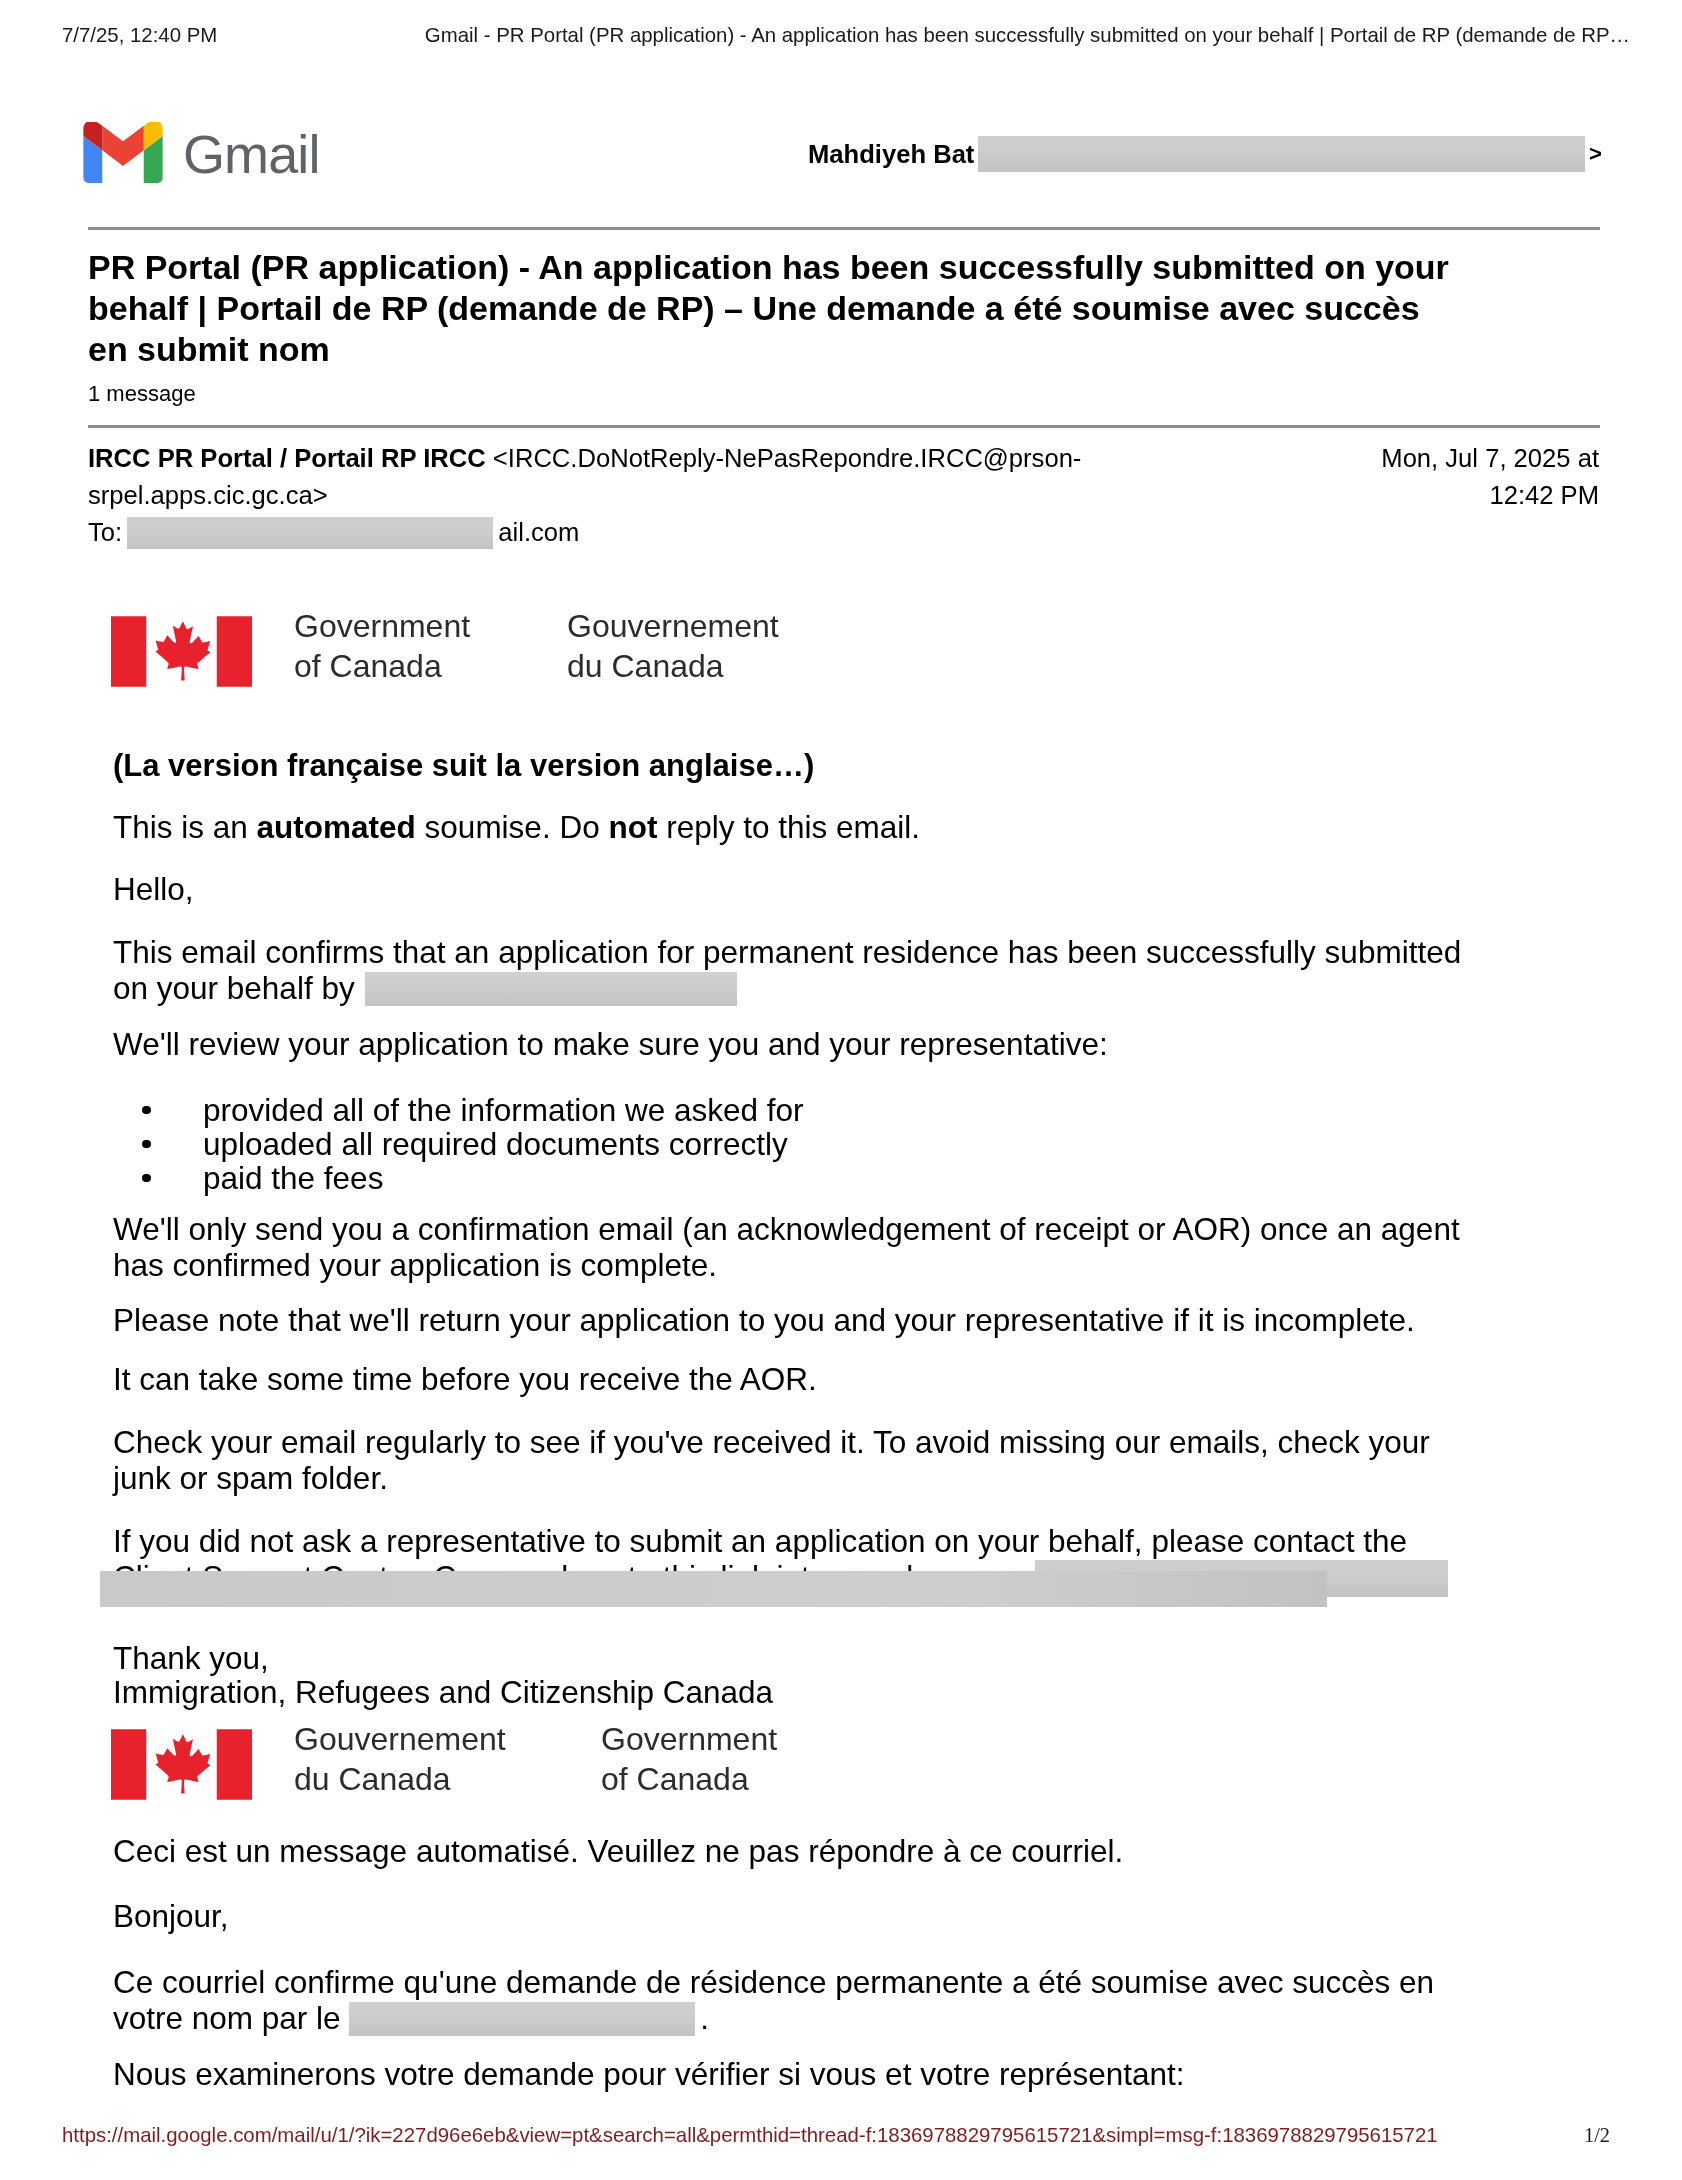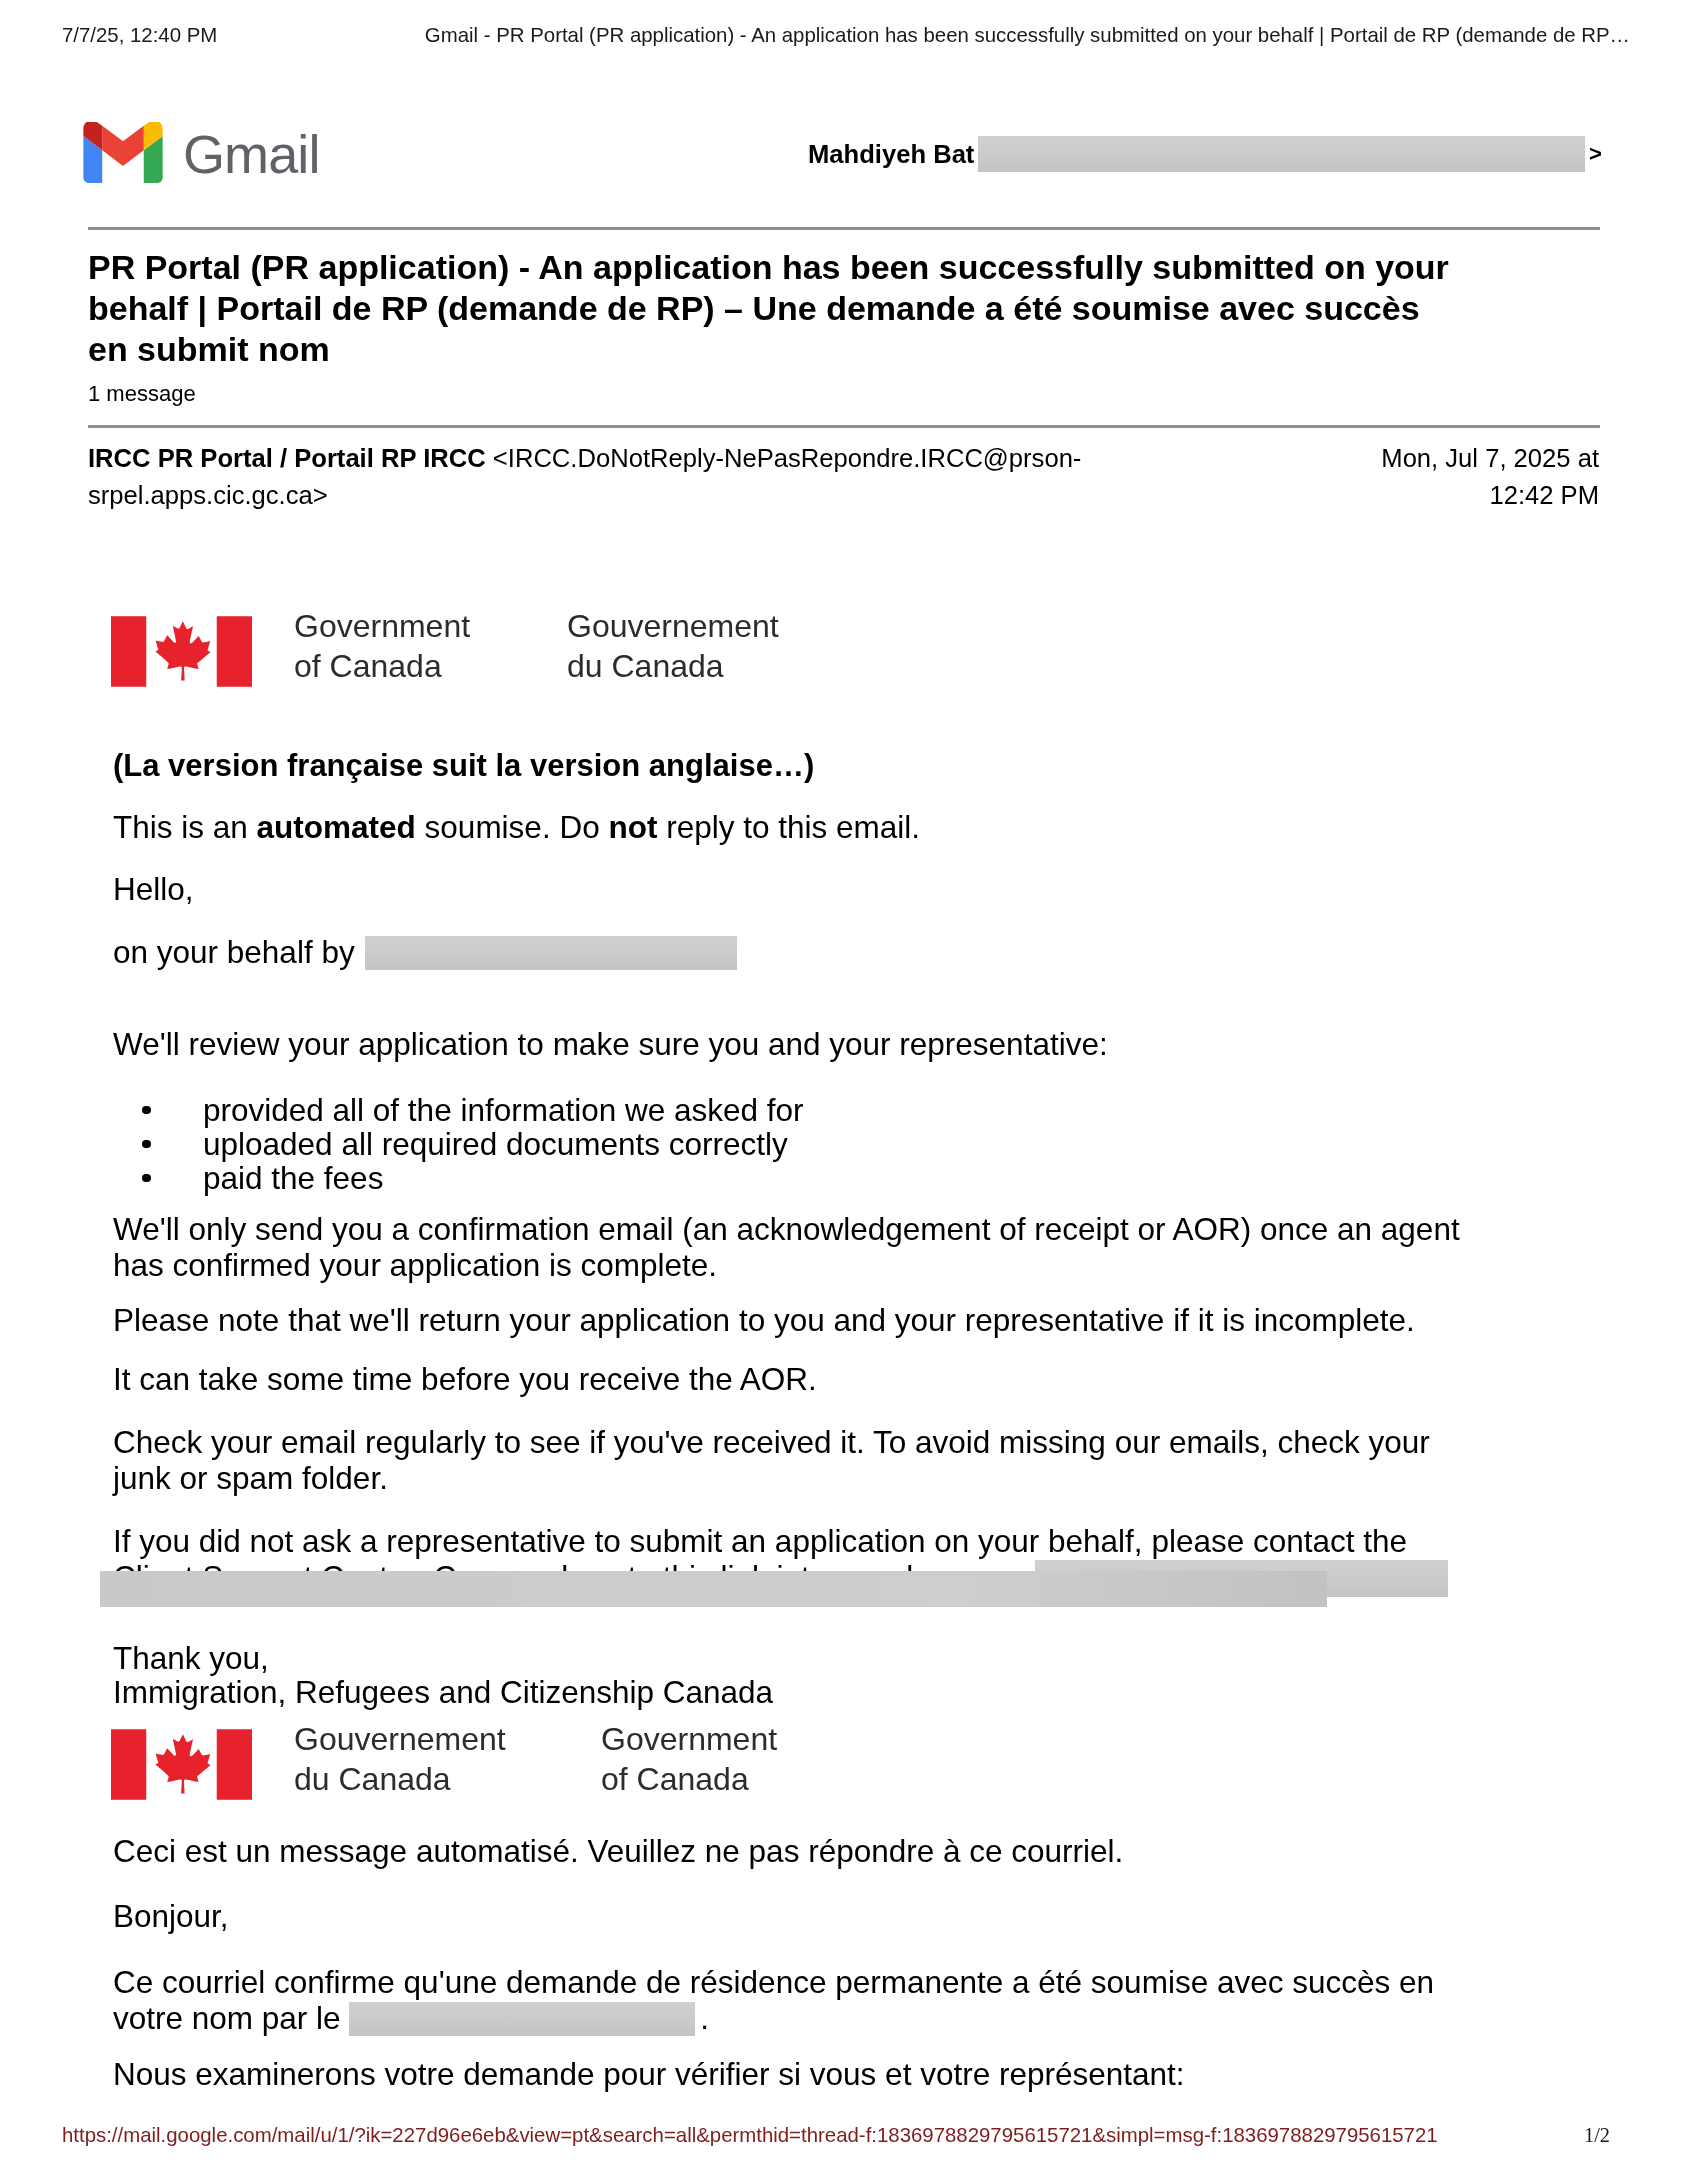--- a/index.html
+++ b/index.html
@@ -105,20 +105,25 @@
   <div class="abs msg-count">1 message</div>
 
   <div class="abs rule" style="top:425px;"></div>
 
   <div class="abs sender-left">
     <div class="nowrap">
       <span class="bold">IRCC PR Portal / Portail RP IRCC</span>
       <span>&lt;IRCC.DoNotReply-NePasRepondre.IRCC@prson-</span>
     </div>
     <div class="nowrap">srpel.apps.cic.gc.ca&gt;</div>
+    <div class="to-row">
+      <span>To:</span>
+      <span class="redact redact-to"></span>
+      <span>ail.com</span>
+    </div>
   </div>
   <div class="abs sender-date">
     <div>Mon, Jul 7, 2025 at</div>
     <div>12:42 PM</div>
   </div>
 
   <div class="abs wordmark" style="top:606px;">
     <span class="wm-flag">
       <svg width="141" height="71" viewBox="0 0 1000 500">
         <rect width="250" height="500" style="fill:var(--flag-red,#e8222d)"></rect>
@@ -140,20 +145,21 @@
 
   <div class="abs para note" style="top:748px;">(La version française suit la version anglaise…)</div>
 
   <div class="abs para" style="top:809px;">
     <span>This is an </span><span class="bold">automated</span><span> soumise. Do </span><span class="bold">not</span><span> reply to this email.</span>
   </div>
 
   <div class="abs para" style="top:871px;">Hello,</div>
 
   <div class="abs para" style="top:934px;">
+    <div>This email confirms that an application for permanent residence has been successfully submitted</div>
     <div>
       <span>on your behalf by</span><span class="redact redact-rep"></span>
     </div>
   </div>
 
   <div class="abs para" style="top:1026px;">We'll review your application to make sure you and your representative:</div>
 
   <ul class="bullets">
     <li>provided all of the information we asked for</li>
     <li>uploaded all required documents correctly</li>

